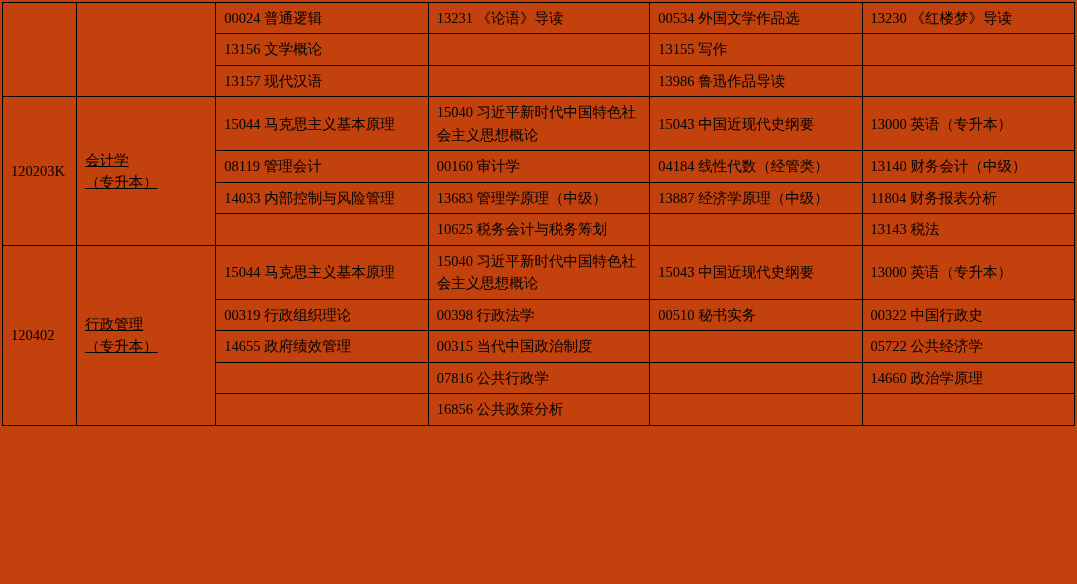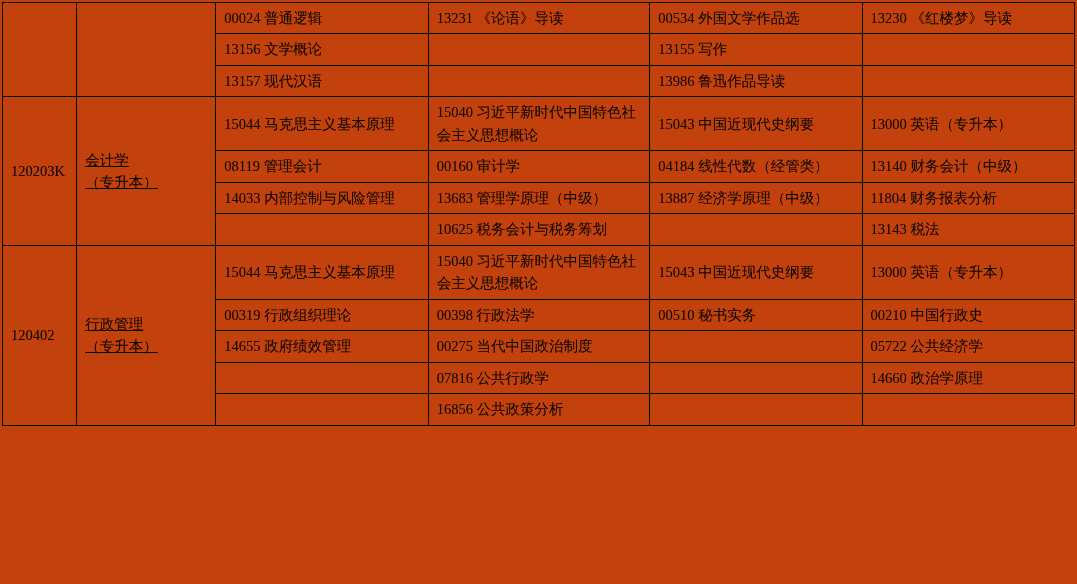--- a/index.html
+++ b/index.html
@@ -131,25 +131,25 @@
         </td>
         <td class="course-col">15044  马克思主义基本原理</td>
         <td class="course-col-wide">15040  习近平新时代中国特色社会主义思想概论</td>
         <td class="course-col">15043  中国近现代史纲要</td>
         <td class="course-col">13000  英语（专升本）</td>
       </tr>
       <tr>
         <td class="course-col">00319  行政组织理论</td>
         <td class="course-col-wide">00398  行政法学</td>
         <td class="course-col">00510  秘书实务</td>
-        <td class="course-col">00210  中国行政史</td>
+        <td class="course-col">00322  中国行政史</td>
       </tr>
       <tr>
         <td class="course-col">14655  政府绩效管理</td>
-        <td class="course-col-wide">00275  当代中国政治制度</td>
+        <td class="course-col-wide">00315  当代中国政治制度</td>
         <td class="course-col empty"></td>
         <td class="course-col">05722  公共经济学</td>
       </tr>
       <tr>
         <td class="course-col empty"></td>
         <td class="course-col-wide">07816  公共行政学</td>
         <td class="course-col empty"></td>
         <td class="course-col">14660  政治学原理</td>
       </tr>
       <tr>

